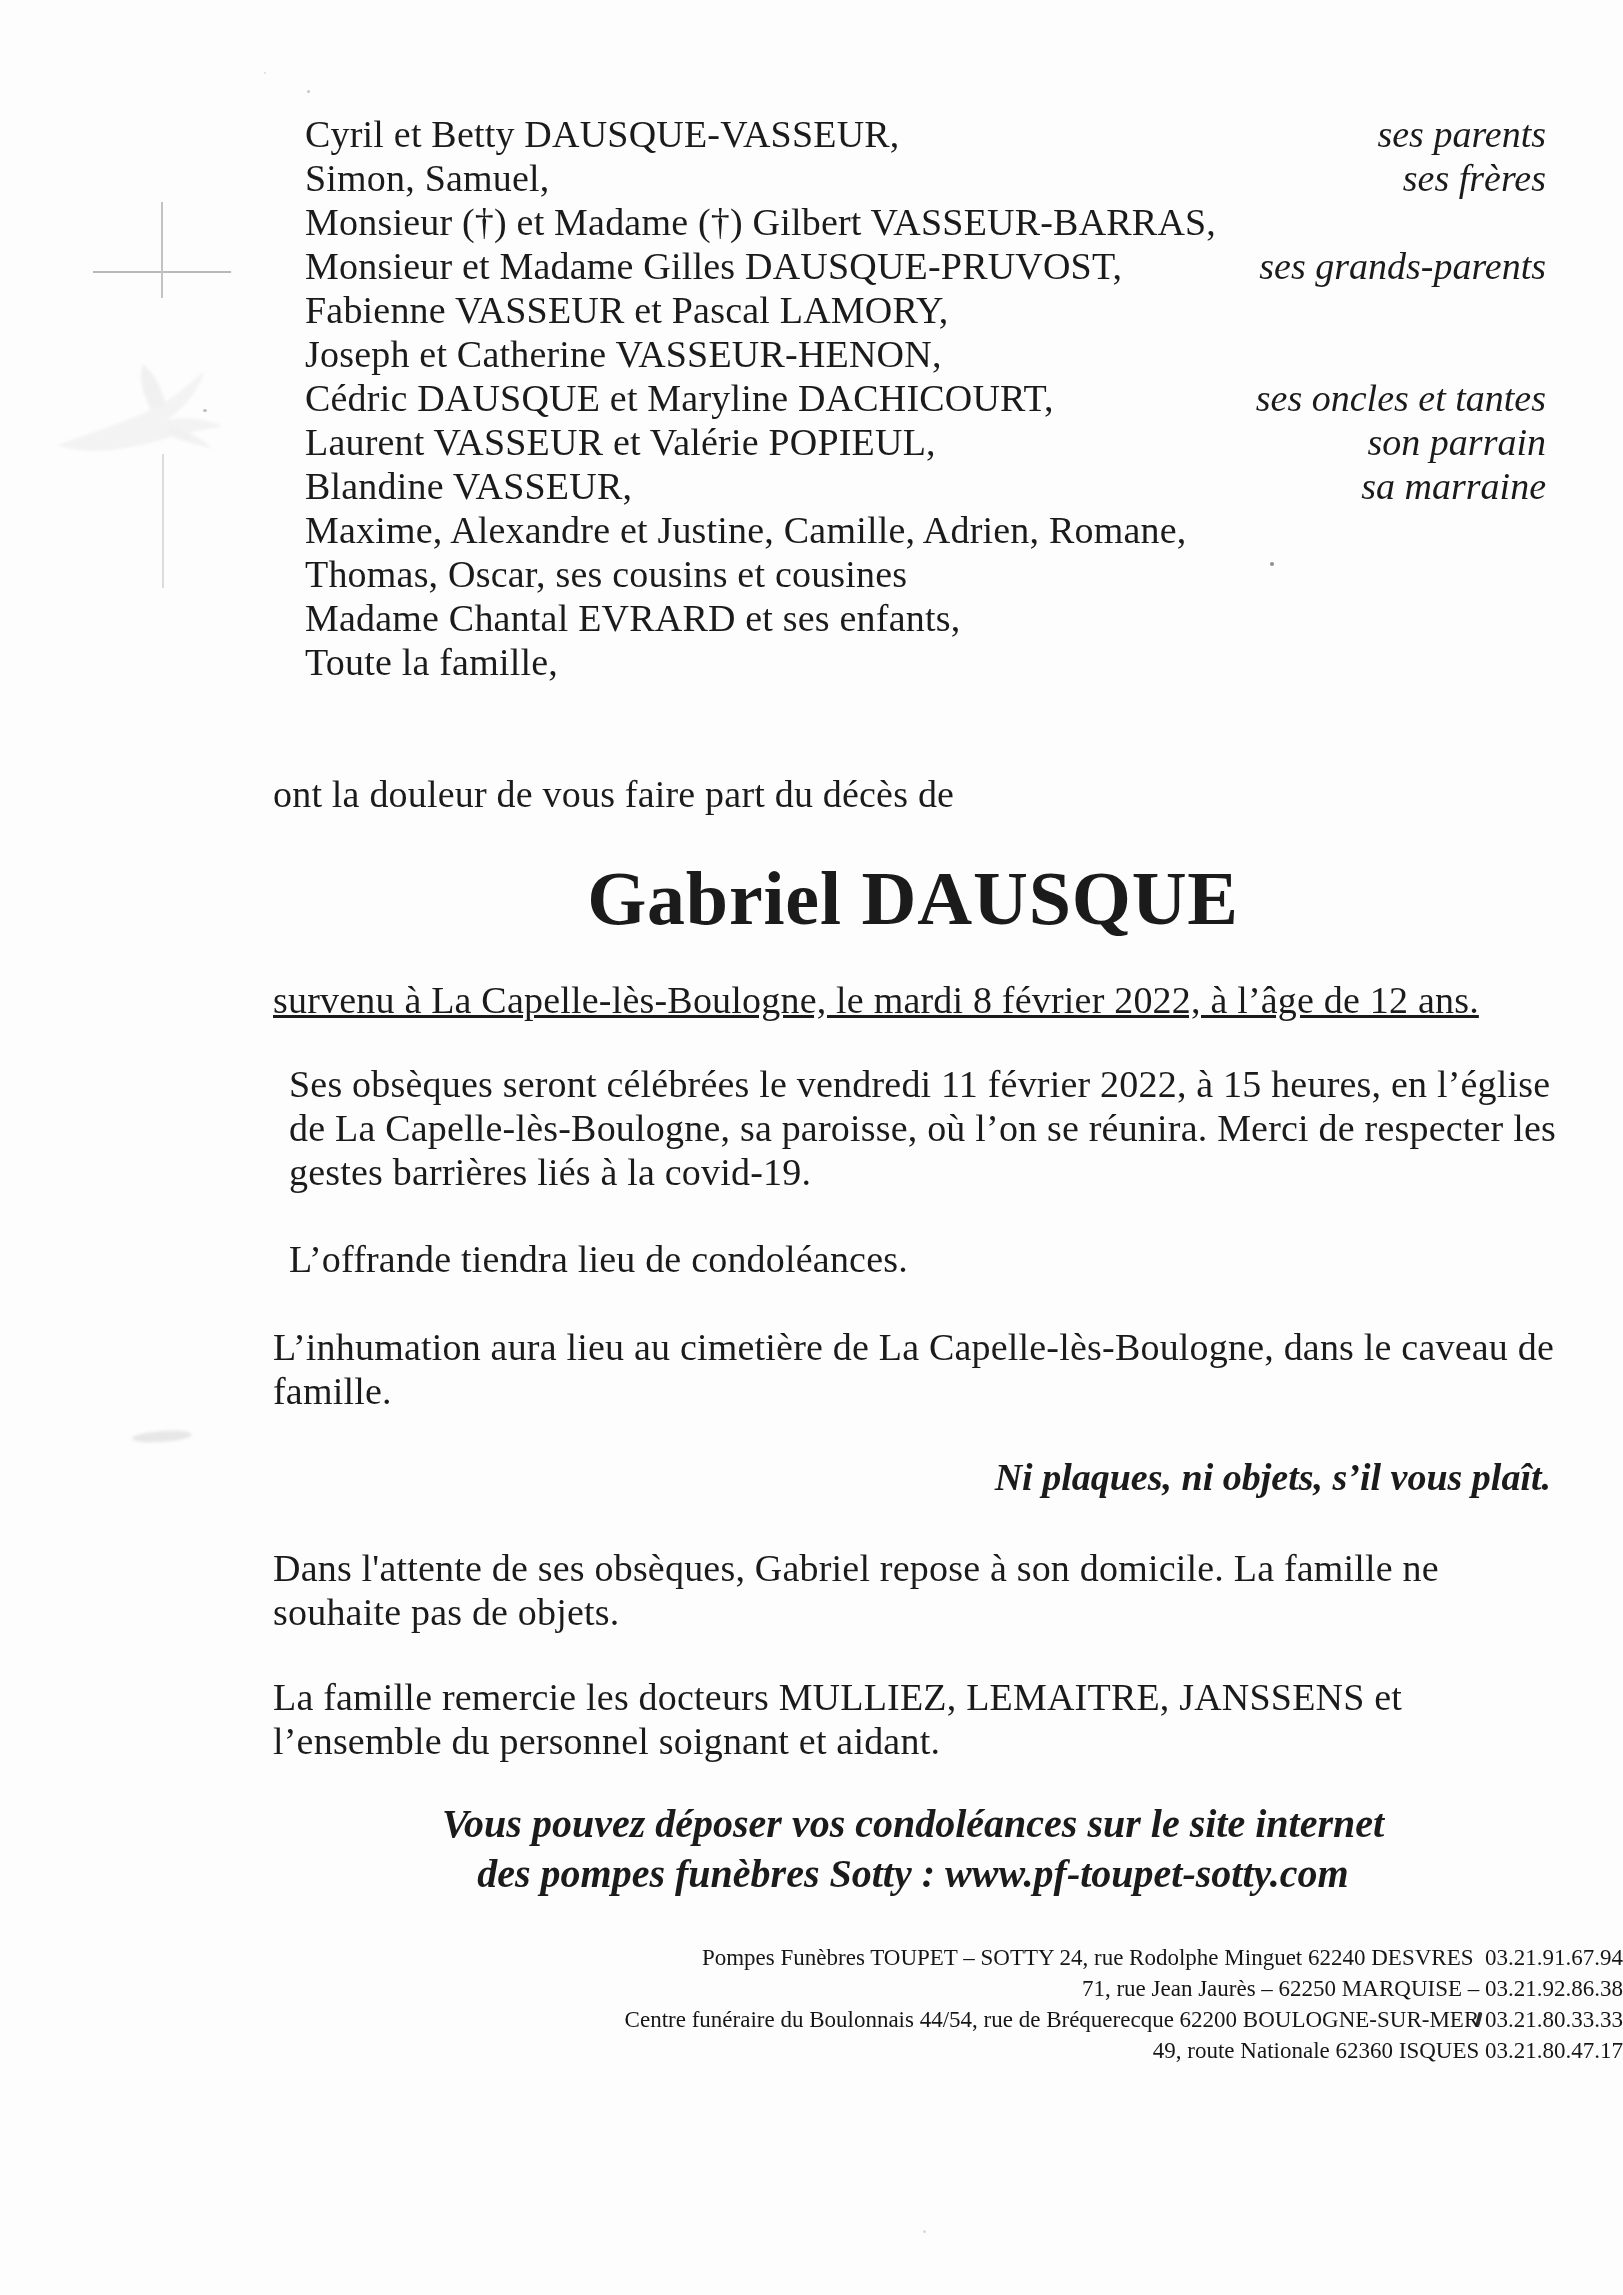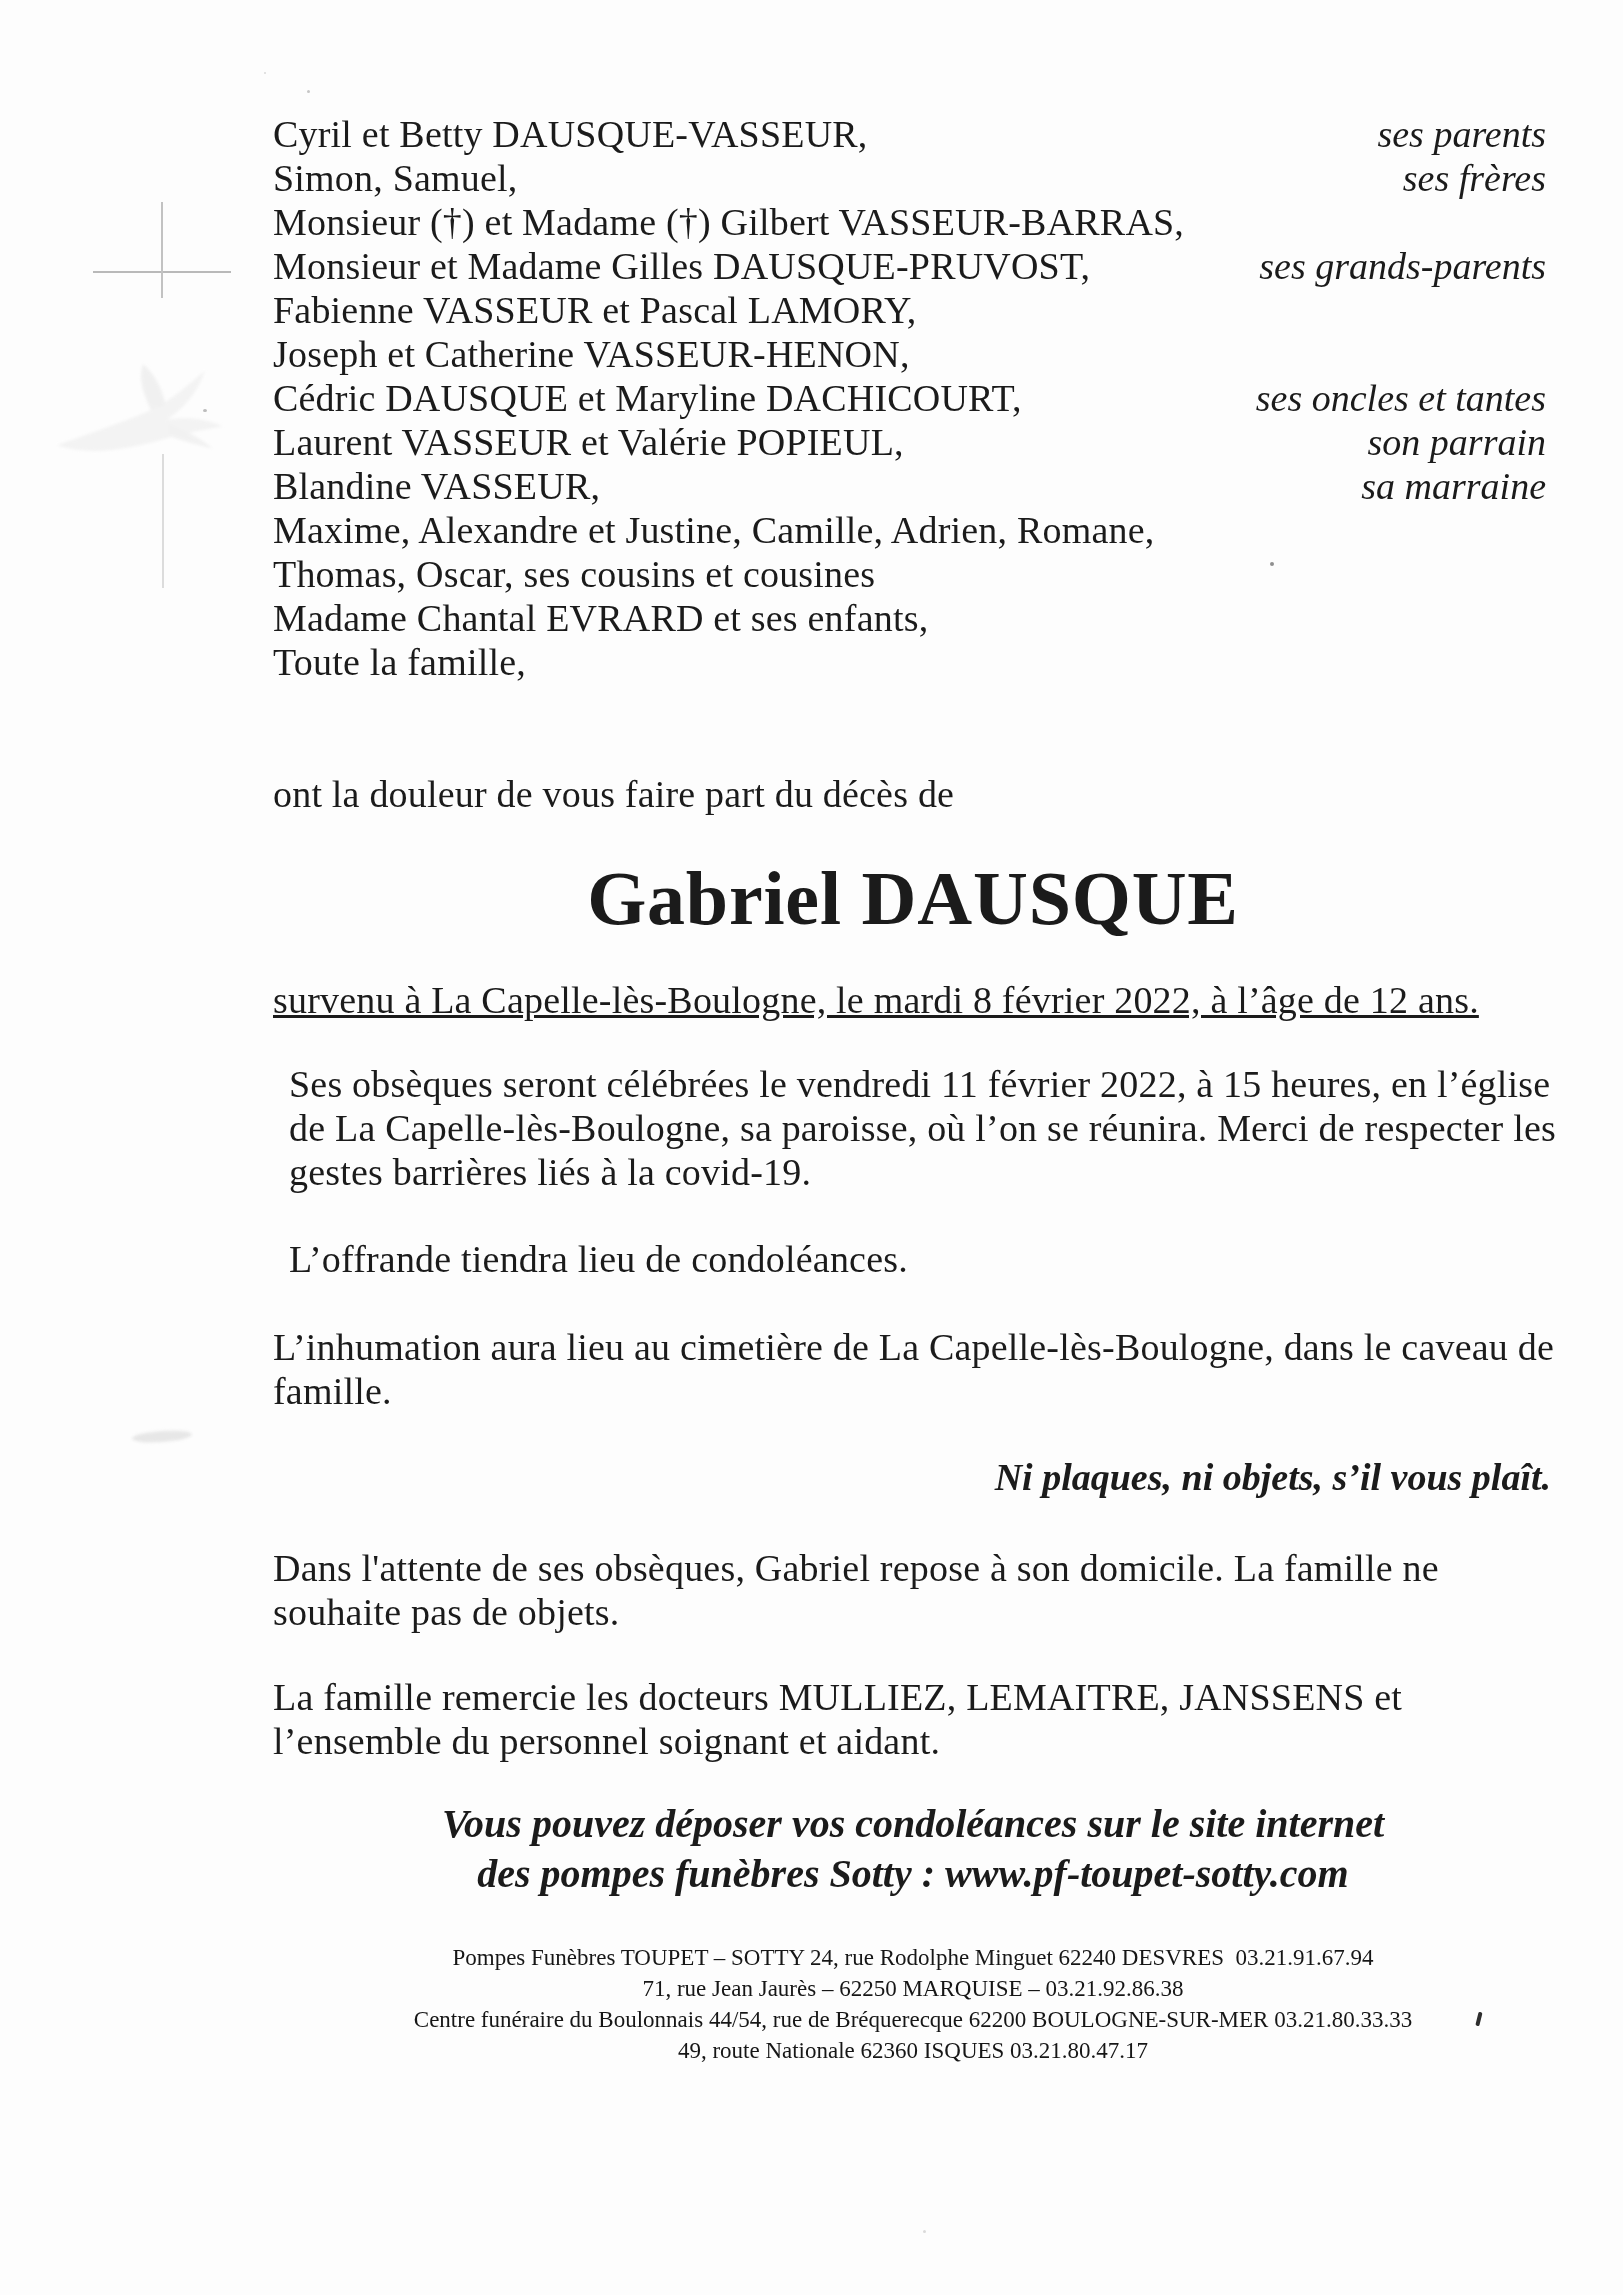--- a/index.html
+++ b/index.html
@@ -12,21 +12,21 @@
     color:#1b1b1b;
     overflow:hidden;
   }
   .abs { position:absolute; }
 
   
   .family-list {
     left:273px; top:112px; width:1273px;
     font-size:38px; line-height:44px;
   }
-  .family-row { display:flex; justify-content:space-between; align-items:baseline; }
+  .family-row { display:flex; justify-content:space-between; align-items:baseline;margin-left:32px; }
   .family-name { white-space:pre; letter-spacing:0.2px; }
   .family-relation { font-style:italic; white-space:pre; }
 
   .body-line { font-size:38px; line-height:44px; white-space:pre; letter-spacing:0.2px; }
 
   .intro-line   { left:273px; top:772px;  }
   .death-line   { left:273px; top:978px;text-decoration:underline; }
   .para-obseques   { left:273px; top:1062px;margin-left:16px; }
   .para-offrande   { left:289px; top:1237px; }
   .para-inhumation { left:273px; top:1325px; }
@@ -44,21 +44,21 @@
   .notice-right {
     top:1455px; right:73px;
     font-size:38px; font-weight:bold; font-style:italic;
     line-height:44px; white-space:pre;text-align:right;
   }
 
   .condolences { top:1799px; font-size:40px; font-weight:bold; font-style:italic; line-height:50px; }
   .condolences .body-sub { white-space:pre; }
 
   .footer-block { top:1942px; font-size:23px; line-height:31px; color:#161616; }
-  .footer-block div { white-space:pre; }
+  .footer-block div { white-space:pre;text-align:right; }
 
   
   .reg-cross-h { left:93px; top:271px; width:138px; height:1.6px; background:#b9b9b9; }
   .reg-cross-v { left:161px; top:202px; width:1.6px; height:96px; background:#c2c2c2; }
   .string-line { left:162px; top:454px; width:1.6px; height:134px; background:#dcdcdc; }
   .dove { left:49px; top:359px; width:199px; height:132px; opacity:0.55; }
   .speck { border-radius:50%; }
   .speck-a { left:307px; top:90px; width:3.2px; height:3.2px; background:#c6c6c6; }
   .speck-b { left:264px; top:72px; width:2.4px; height:2.4px; background:#d8d8d8; }
   .speck-eye { left:203px; top:409px; width:4px; height:3.2px; background:#bdbdbd; }

